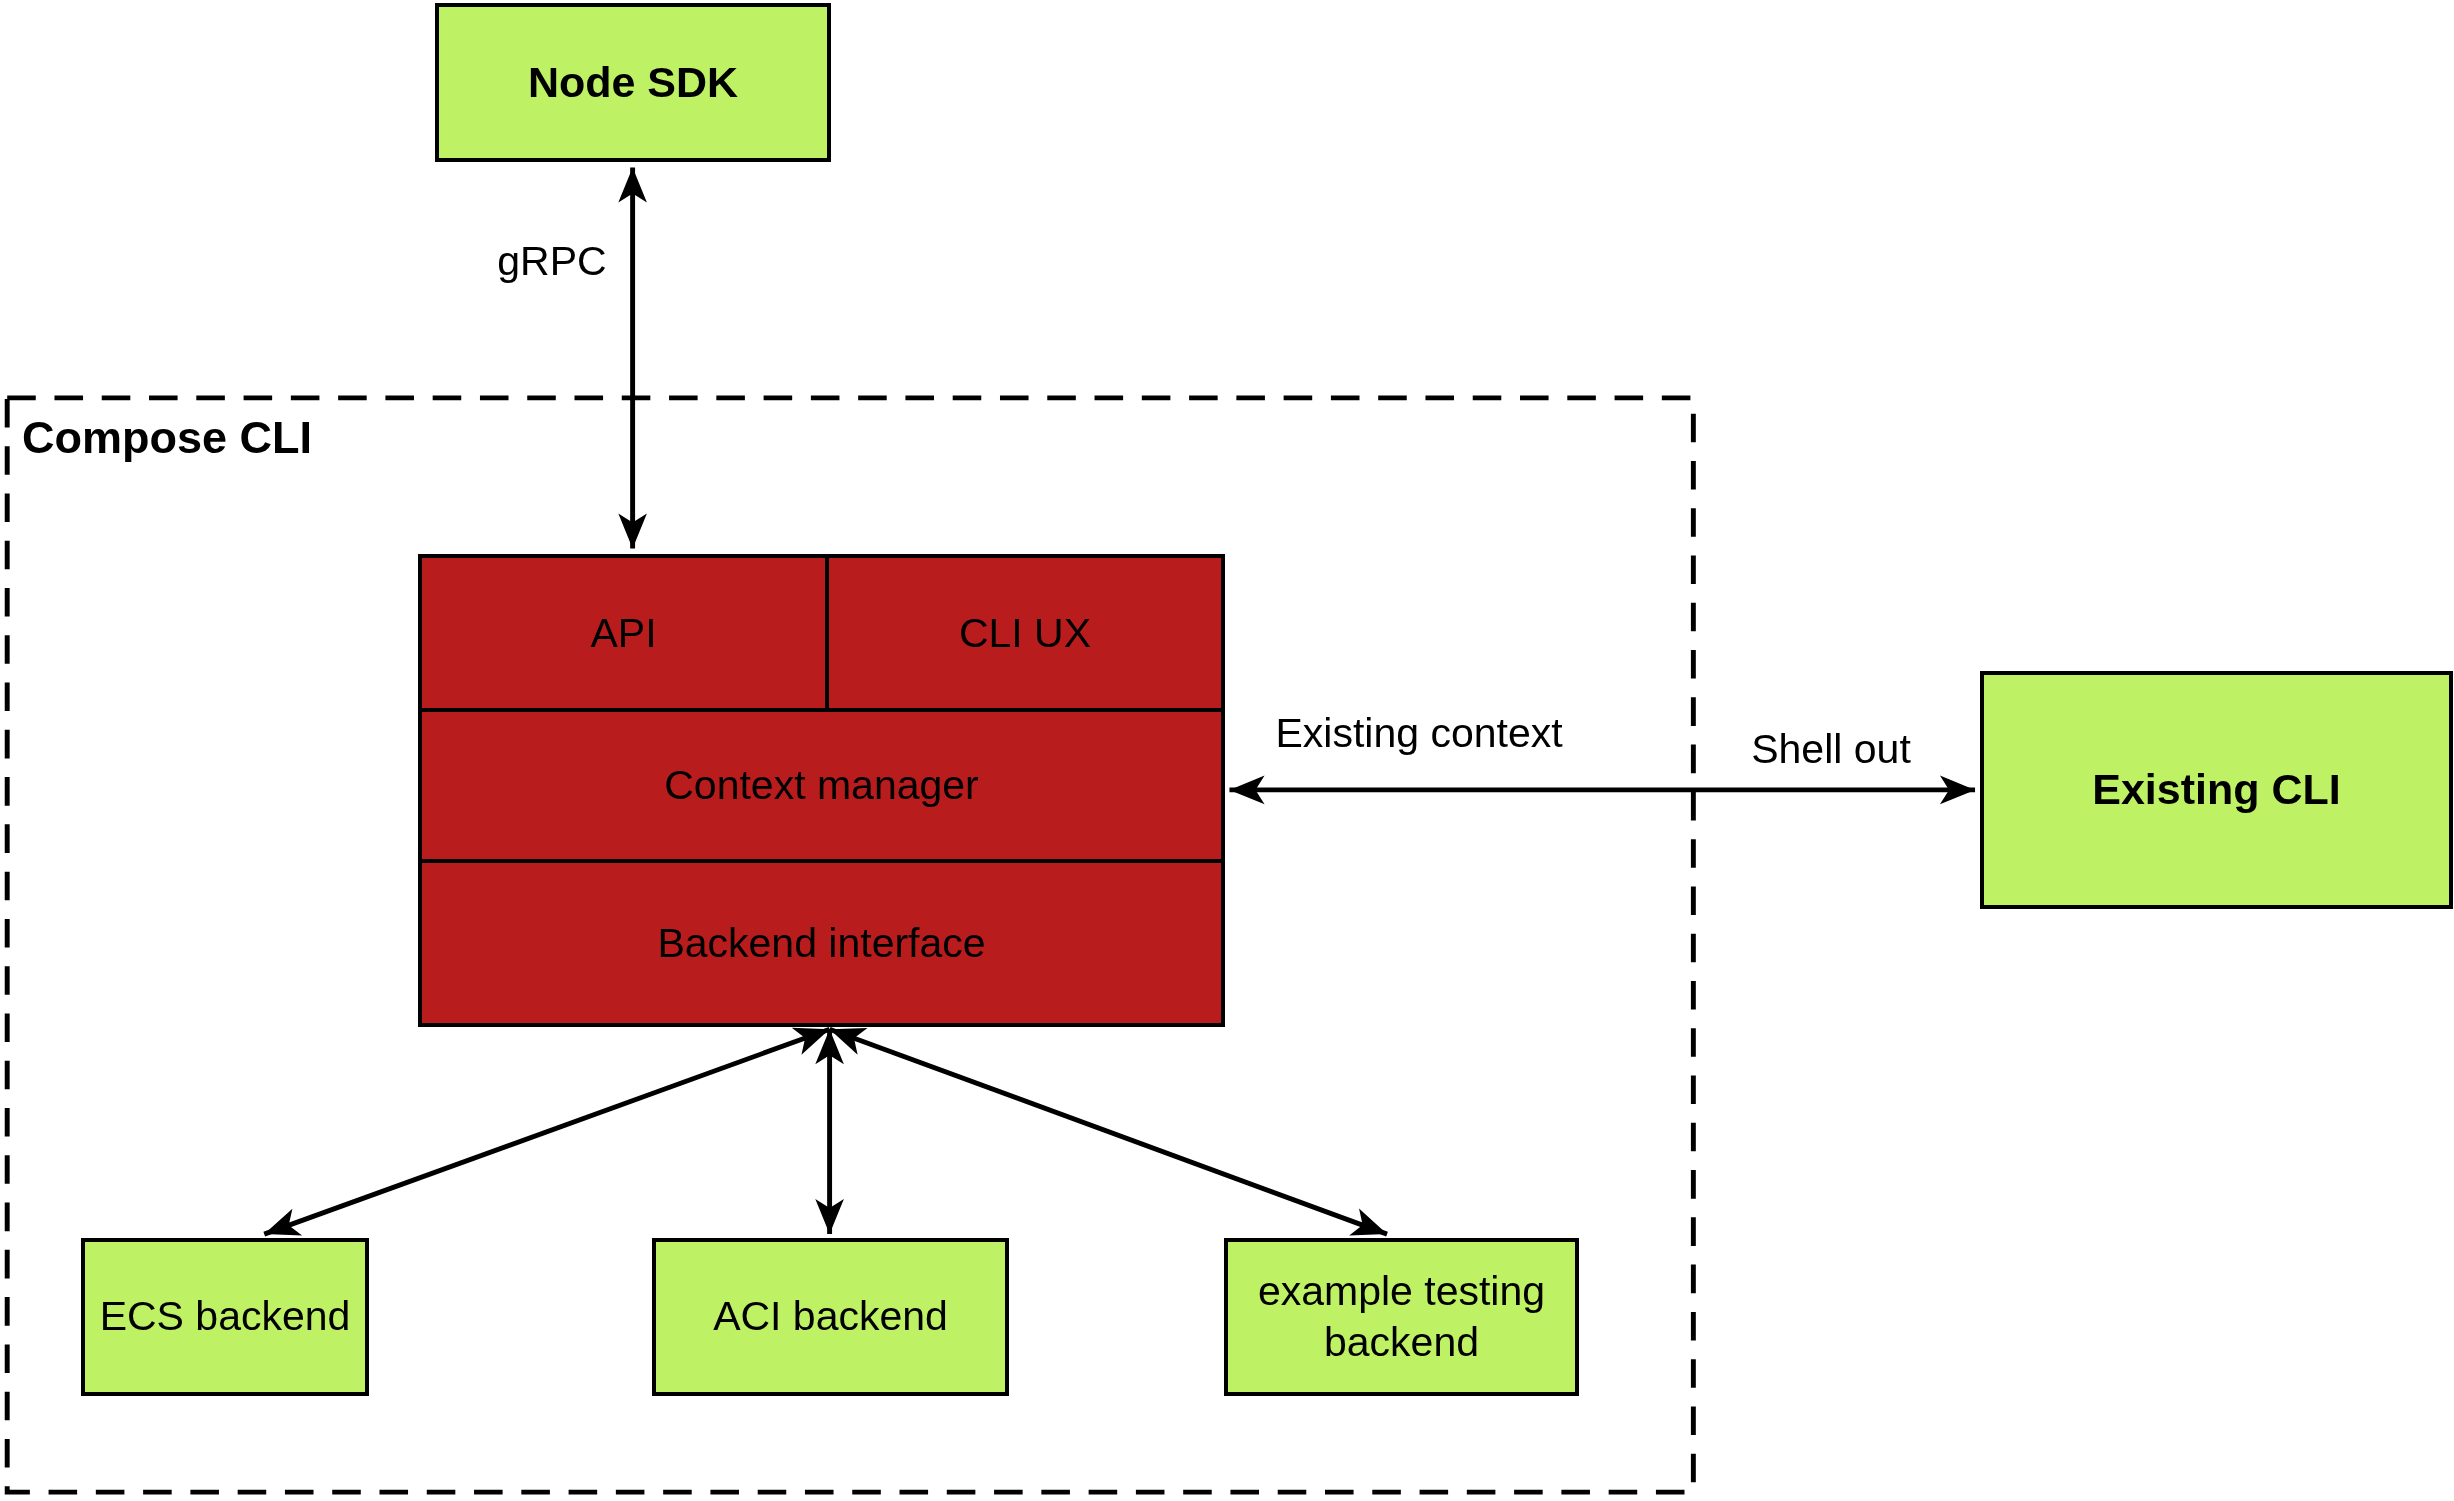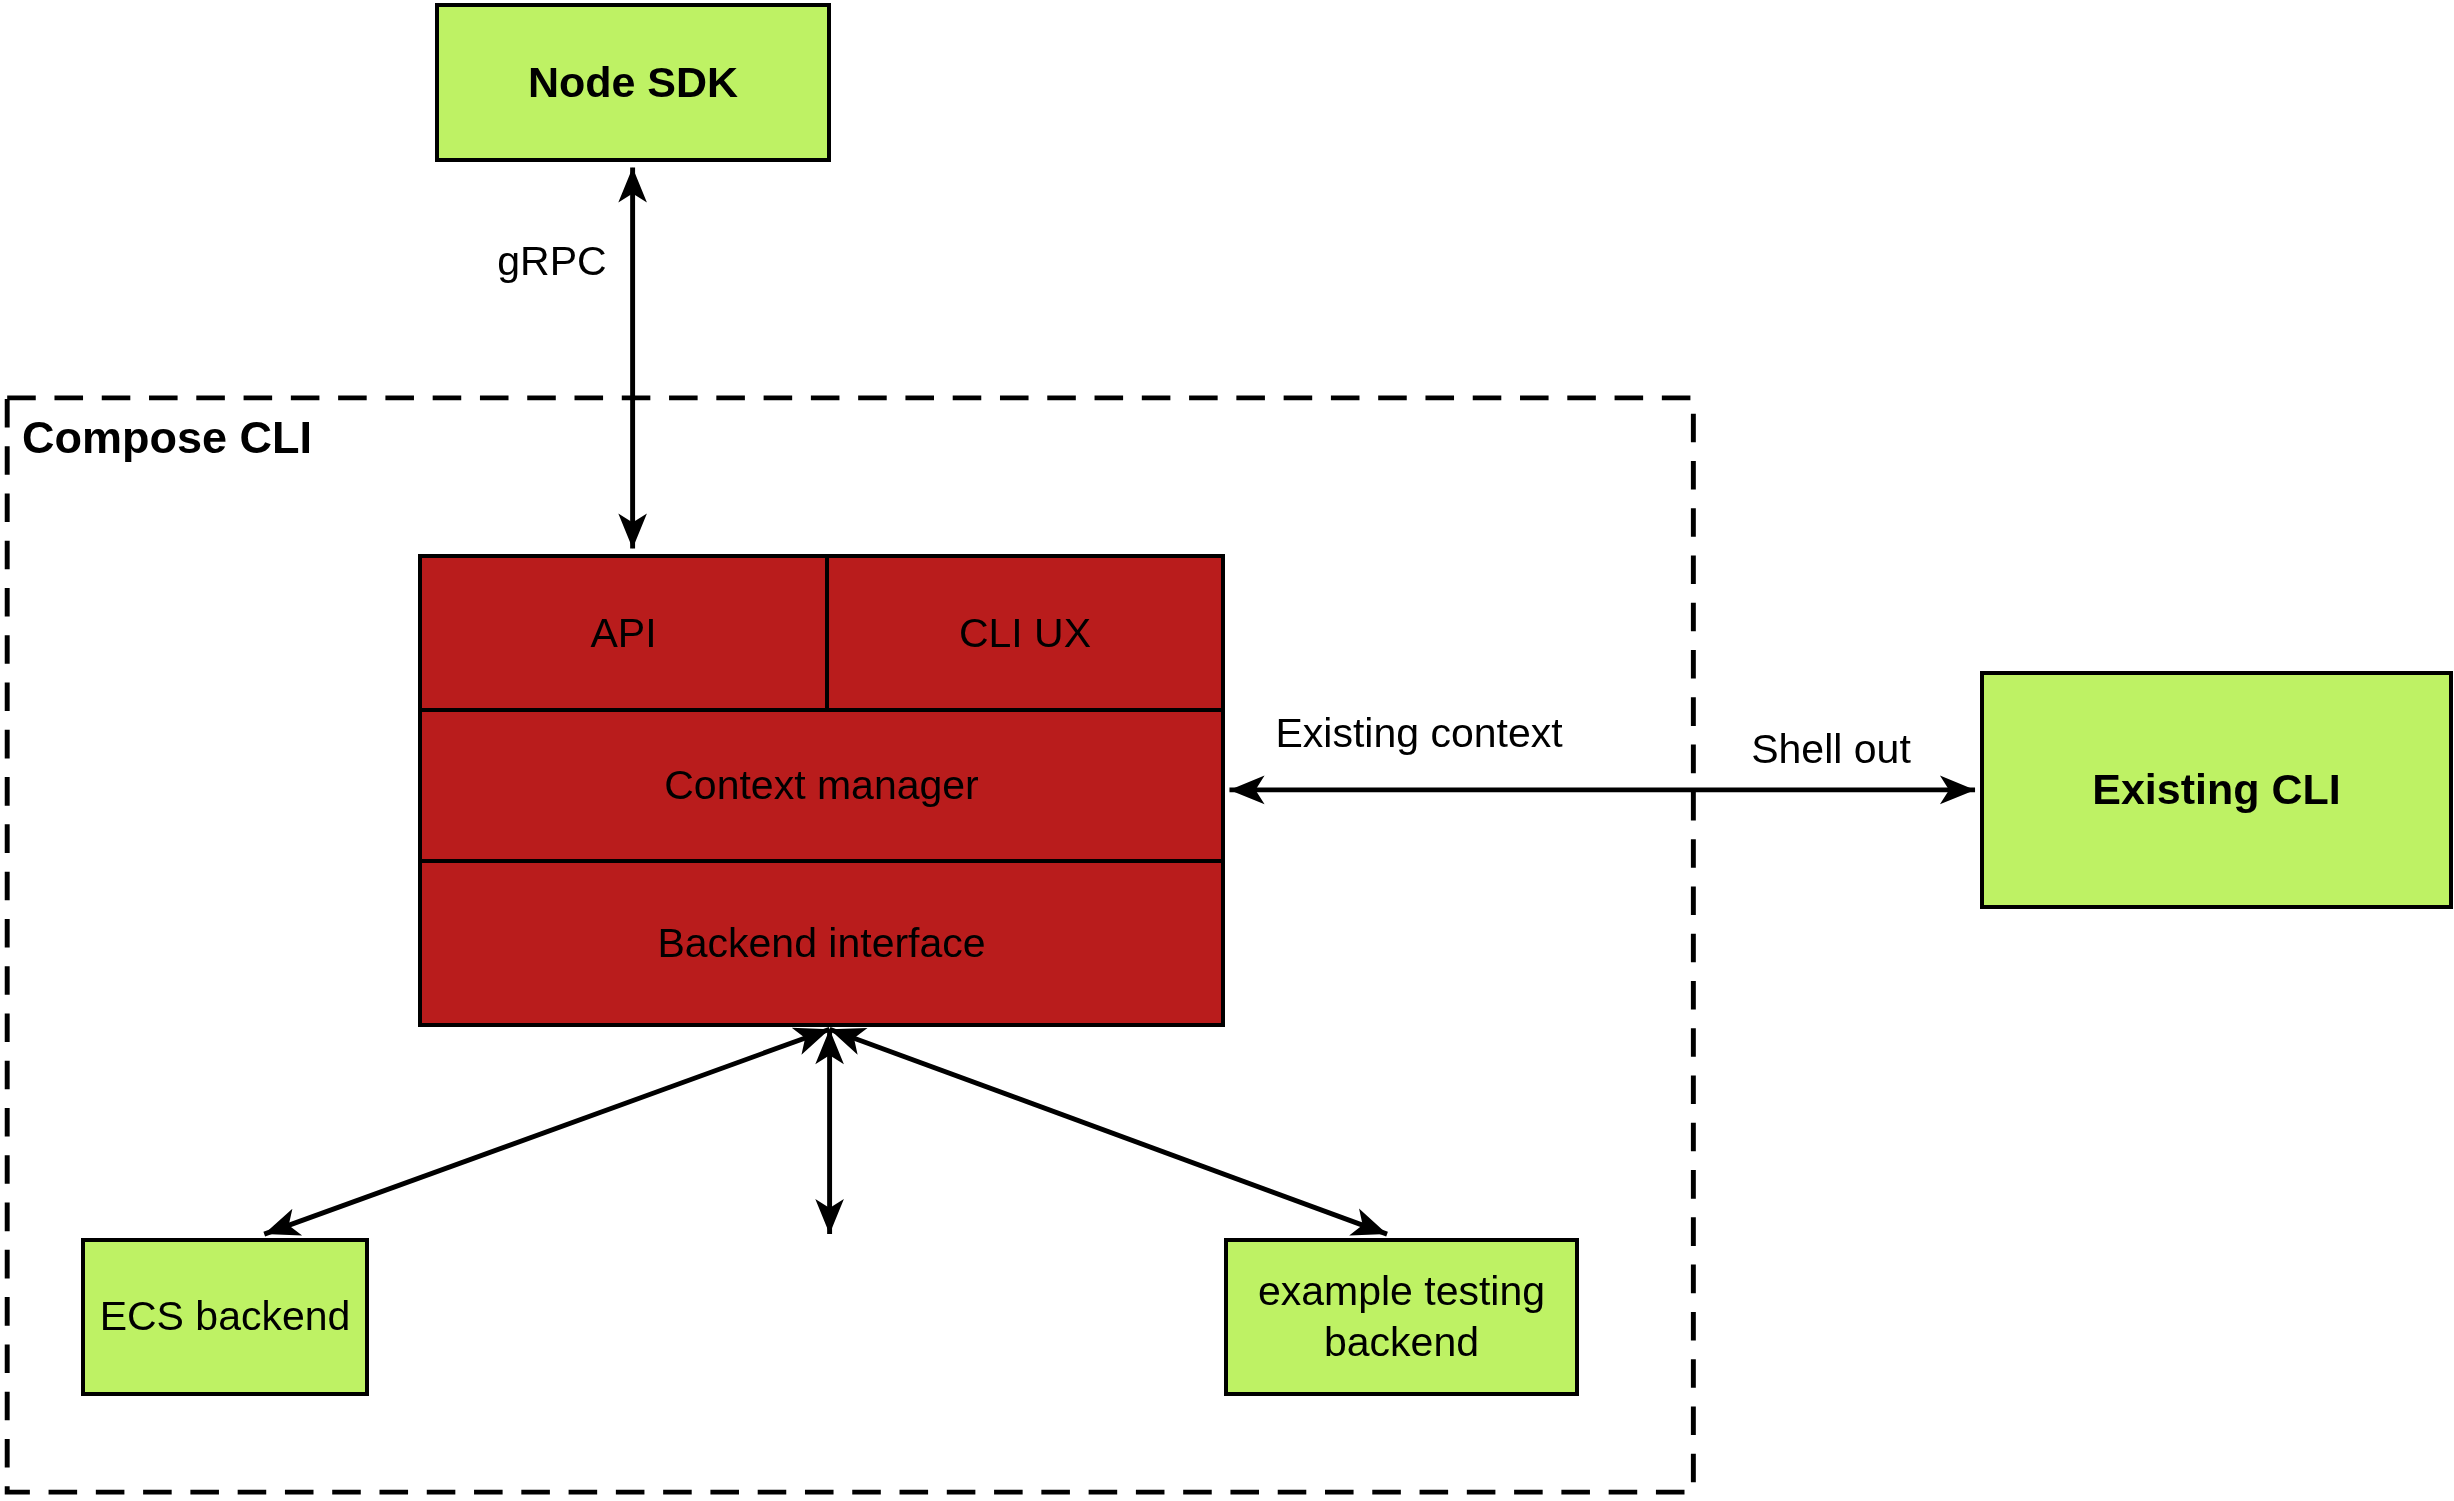--- a/index.html
+++ b/index.html
@@ -122,20 +122,23 @@
     </div>
   </div>
 
   <div class="box bold" id="existing-cli">
     <span>Existing CLI</span>
   </div>
 
   <div class="box" id="ecs-backend">
     <span>ECS backend</span>
   </div>
+  <div class="box" id="aci-backend">
+    <span>ACI backend</span>
+  </div>
   <div class="box" id="example-backend">
     <span>example testing backend</span>
   </div>
 
   <div class="floating-label" id="grpc-label">gRPC</div>
   <div class="floating-label" id="existing-context-label">Existing context</div>
   <div class="floating-label" id="shell-out-label">Shell out</div>
 
 </div>
 

